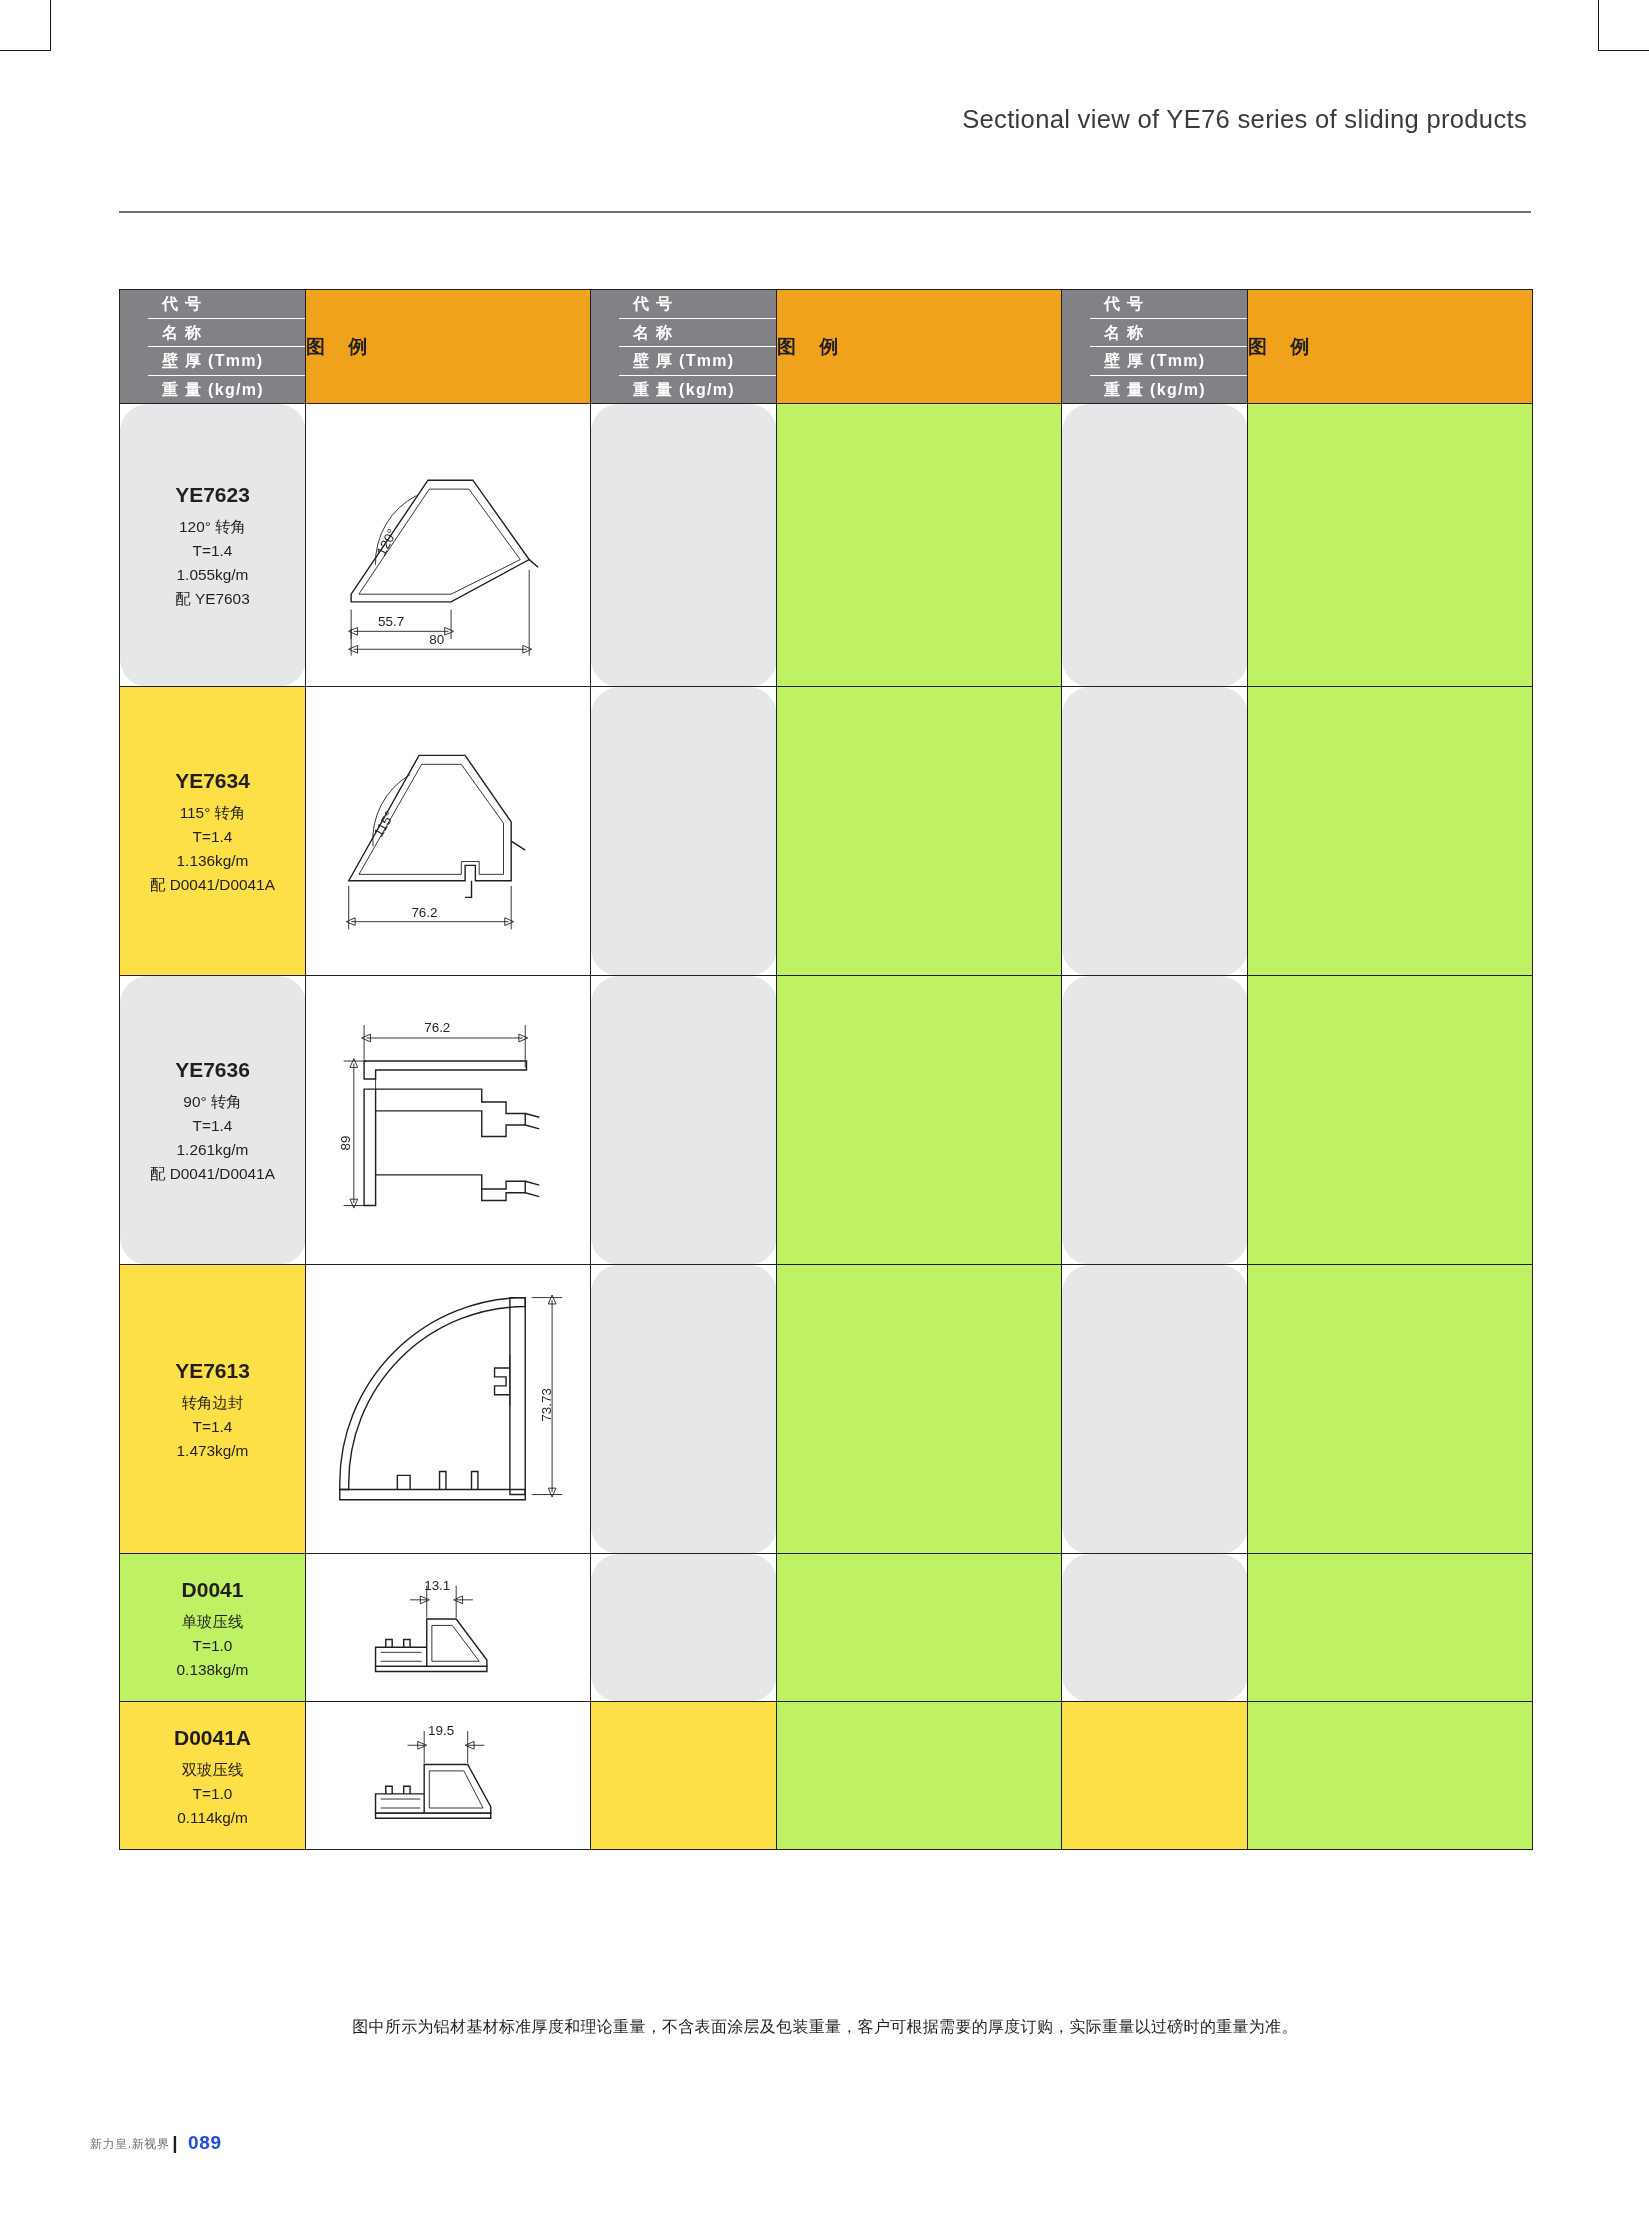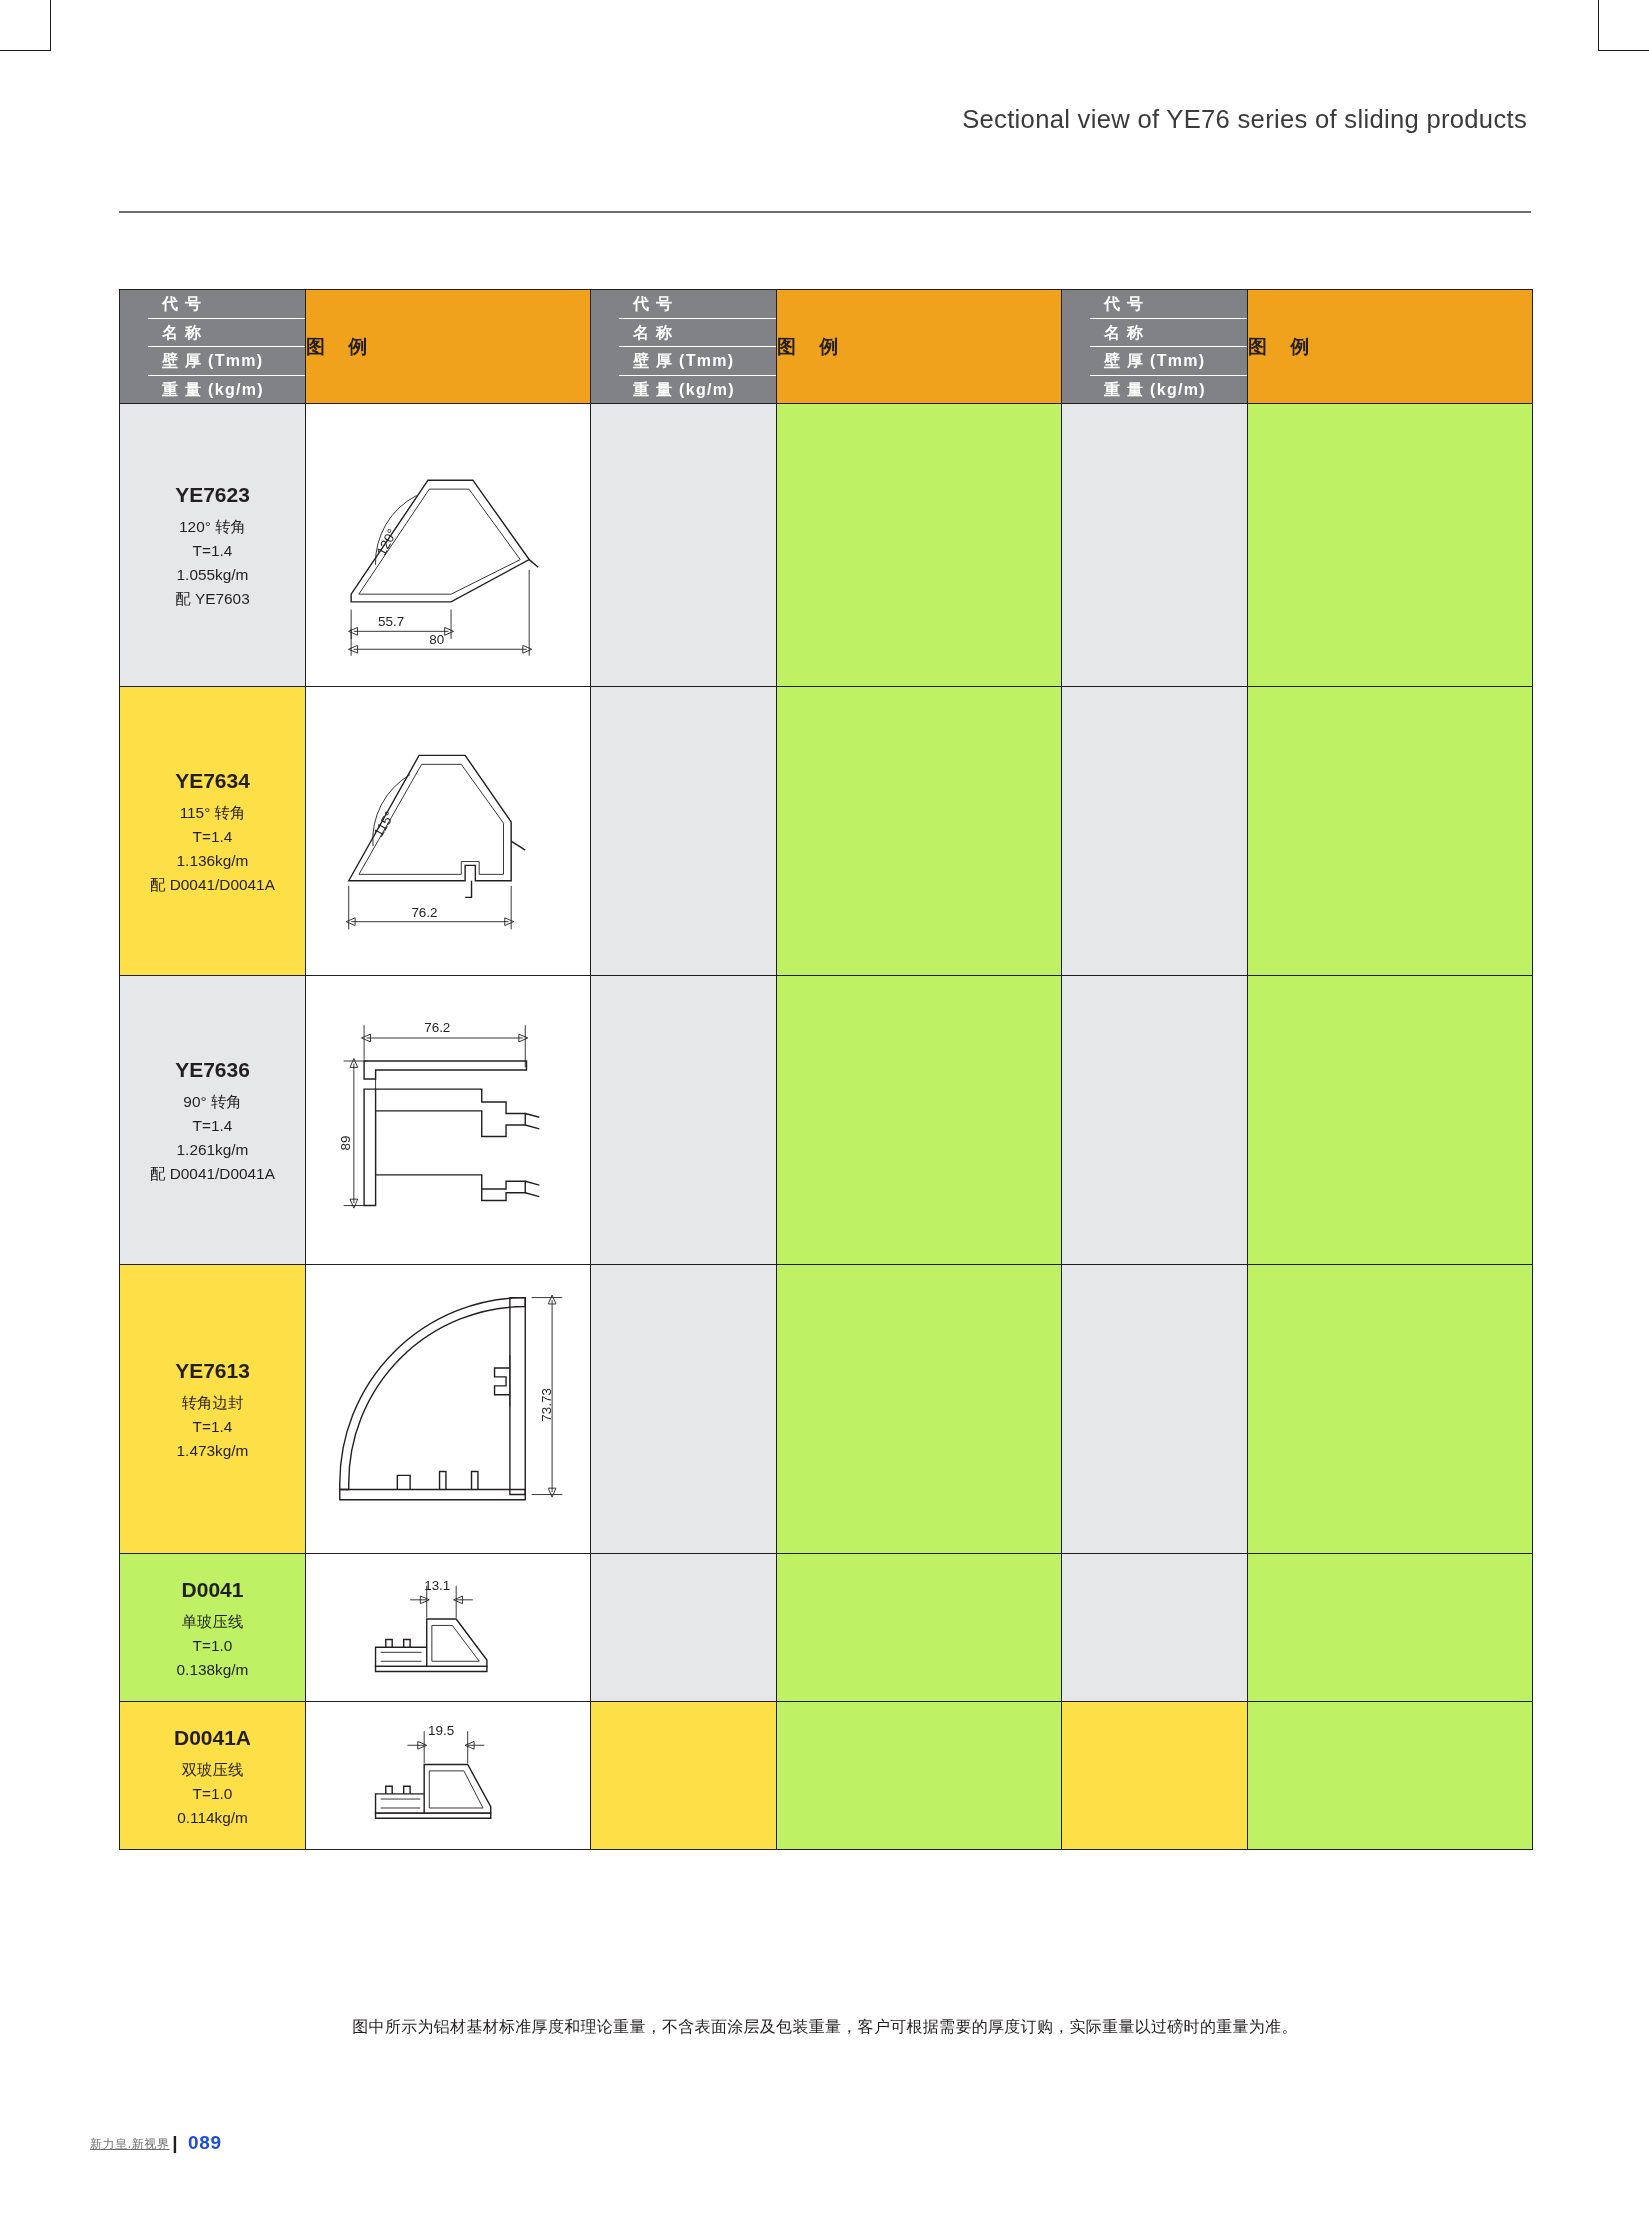--- a/index.html
+++ b/index.html
@@ -121,21 +121,21 @@
     font-size: 21px;
     font-weight: bold;
     display: block;
     margin-bottom: 3.8px;
   }
   td.code-cell .meta {
     font-size: 15.4px;
     display: block;
     color: #231f20;
   }
-  .bg-grey { background: #e6e7e8; }
+  .bg-grey { background: #e6e7e8; border-radius: 28px; }
   .bg-cream { background: #fde047; }
   .bg-white { background: #bef264; }
 
   td.fig-cell { background: #ffffff; text-align: center; }
   td.fig-cell svg { display: block; margin: 0 auto; }
 
   
   .footnote {
     position: absolute;
     left: 119px;
@@ -153,21 +153,20 @@
     left: 90px;
     top: 2132px;
     display: flex;
     align-items: flex-end;
   }
   .pagefoot .brand {
     font-size: 12px;
     color: #6d6e71;
     letter-spacing: 0.6px;
     padding-bottom: 1.3px;
-    text-decoration: underline;
   }
   .pagefoot .pipe {
     font-size: 19px;
     color: #231f20;
     font-weight: bold;
     margin: 0 0.6px 0 2.6px;
   }
   .pagefoot .num {
     font-size: 19px;
     font-weight: bold;

